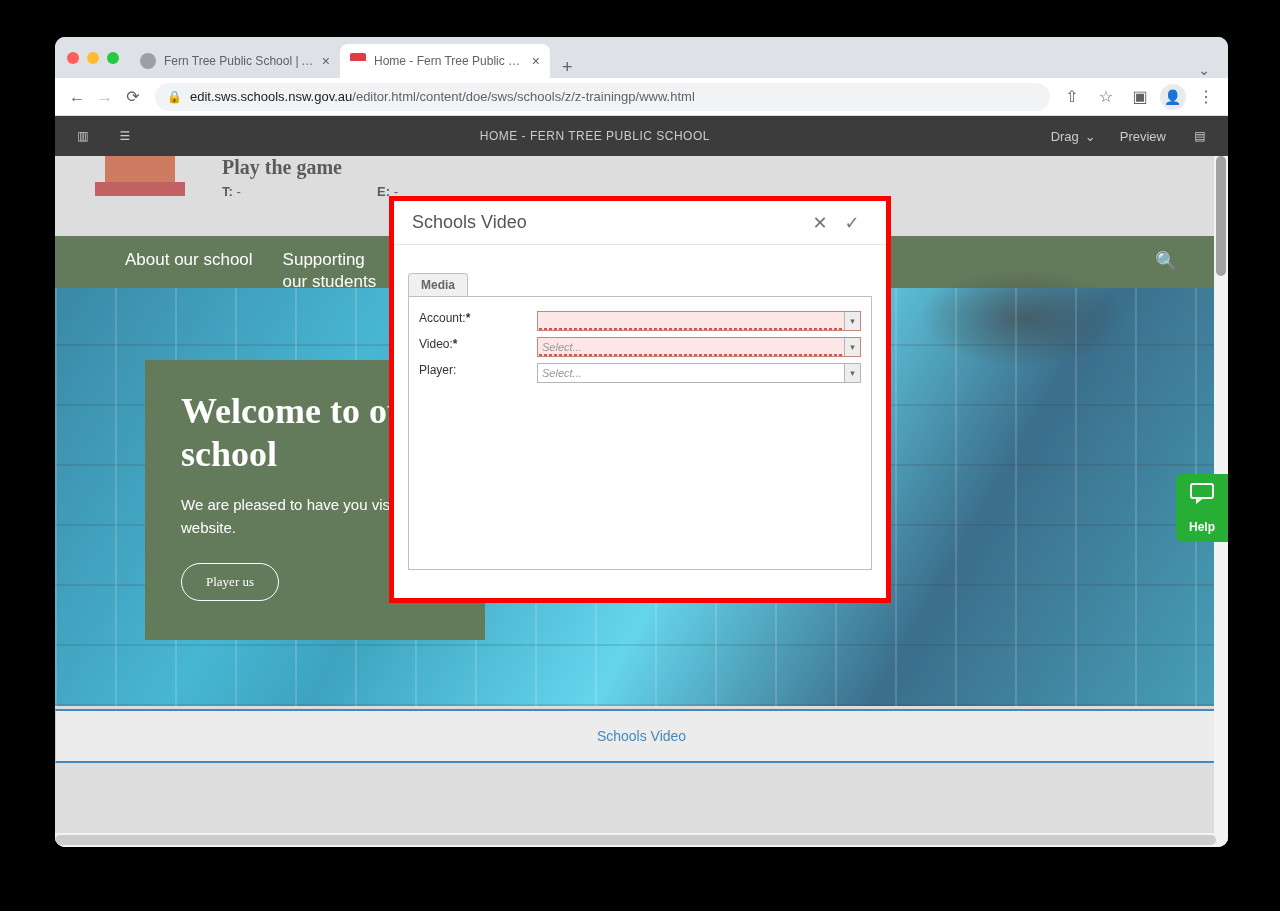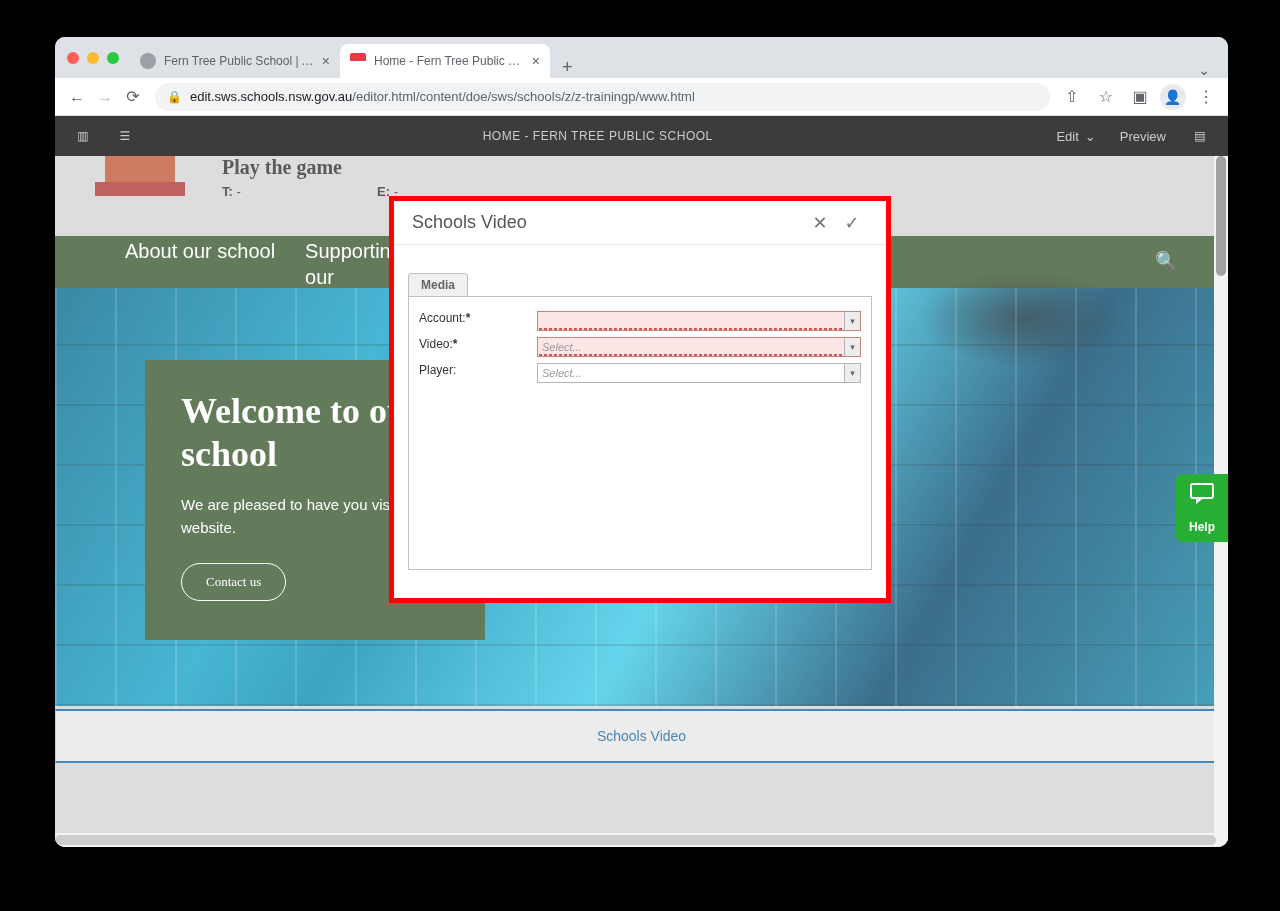--- a/index.html
+++ b/index.html
@@ -52,21 +52,21 @@
   .header-strip { height: 80px; position: relative; padding: 8px 40px; }
   .logo-block { position: absolute; left: 40px; top: -10px; width: 90px; height: 60px; }
   .logo-top { width: 70px; height: 36px; background: #c15a3a; margin: 0 auto; }
   .logo-bot { width: 90px; height: 14px; background: #b33a3a; }
   .play-text { position: absolute; left: 167px; top: 0px; font-size: 20px; font-weight: 600; color: #333; font-family: Georgia, serif; }
   .contact-row { position: absolute; left: 167px; top: 28px; font-size: 13px; color: #333; font-weight: 700; }
   .contact-e { position: absolute; left: 322px; top: 28px; font-size: 13px; color: #333; font-weight: 700; }
   
   
   .nav-bar { height: 52px; background: #3d5a33; display: flex; align-items: flex-start; padding: 0 30px 0 70px; color: #fff; }
-  .nav-item { padding: 2px 30px 0 0; font-size: 20px; line-height: 1.3; }
+  .nav-item { padding: 13px 30px 0 0; font-size: 17px; line-height: 1.3; }
   .nav-search { margin-left: auto; padding: 14px 20px 0 0; font-size: 18px; }
   
   
   .hero { position: relative; height: 418px; background: linear-gradient(120deg, #0a6b8f 0%, #1aa5c9 25%, #0d8db0 35%, #3fcbe8 55%, #0a4a6e 75%, #1a8aaa 100%); }
   .hero::after { content: ""; position: absolute; inset: 0; background: repeating-linear-gradient(90deg, rgba(255,255,255,0.15) 0px, rgba(255,255,255,0.15) 2px, transparent 2px, transparent 60px), repeating-linear-gradient(0deg, rgba(0,0,0,0.15) 0px, rgba(0,0,0,0.15) 2px, transparent 2px, transparent 60px); }
   .swimmer { position: absolute; right: 100px; top: -20px; width: 210px; height: 100px; background: radial-gradient(ellipse at center, rgba(20,20,20,0.6) 0%, transparent 70%); border-radius: 50%; }
   .hero-card { position: absolute; left: 90px; top: 72px; width: 340px; height: 280px; background: #3d5a33; padding: 30px 36px; color: #fff; z-index: 2; }
   .hero-title { font-size: 36px; font-weight: 700; line-height: 1.2; color: #fff; font-family: Georgia, serif; margin-bottom: 18px; }
   .hero-text { font-size: 15px; line-height: 1.5; margin-bottom: 24px; }
   .contact-btn { border: 1px solid #fff; border-radius: 22px; padding: 10px 24px; font-size: 13px; color: #fff; display: inline-block; font-family: Georgia, serif; }
@@ -147,21 +147,21 @@
       <div class="profile-icon">👤</div>
       <div class="addr-icon">⋮</div>
     </div>
   </div>
 
   <div class="aem-toolbar">
     <div class="aem-icon">▥</div>
     <div class="aem-icon" style="margin-left:14px;">☰</div>
     <div class="aem-title">HOME - FERN TREE PUBLIC SCHOOL</div>
     <div class="aem-edit">
-      <span>Edit</span>
+      <span>Drag</span>
       <span>⌄</span>
     </div>
     <div class="aem-preview">Preview</div>
     <div class="aem-icon">▤</div>
   </div>
 
   <div class="content bg-gray">
     <div class="dim-overlay"></div>
 
     <div class="header-strip">
@@ -179,21 +179,21 @@
       <div class="nav-item" style="max-width:140px;">Supporting our students</div>
       <div class="nav-item" style="max-width:130px;">Learning at our school</div>
       <div class="nav-search">🔍</div>
     </div>
 
     <div class="hero">
       <div class="swimmer"></div>
       <div class="hero-card">
         <div class="hero-title">Welcome to our school</div>
         <div class="hero-text">We are pleased to have you visit our website.</div>
-        <div class="contact-btn">Contact us</div>
+        <div class="contact-btn">Player us</div>
       </div>
     </div>
 
     <div class="comp-row blue-text">Schools Video</div>
 
     <div class="scrollbar-h">
       <div class="scrollbar-thumb"></div>
     </div>
   </div>
 

